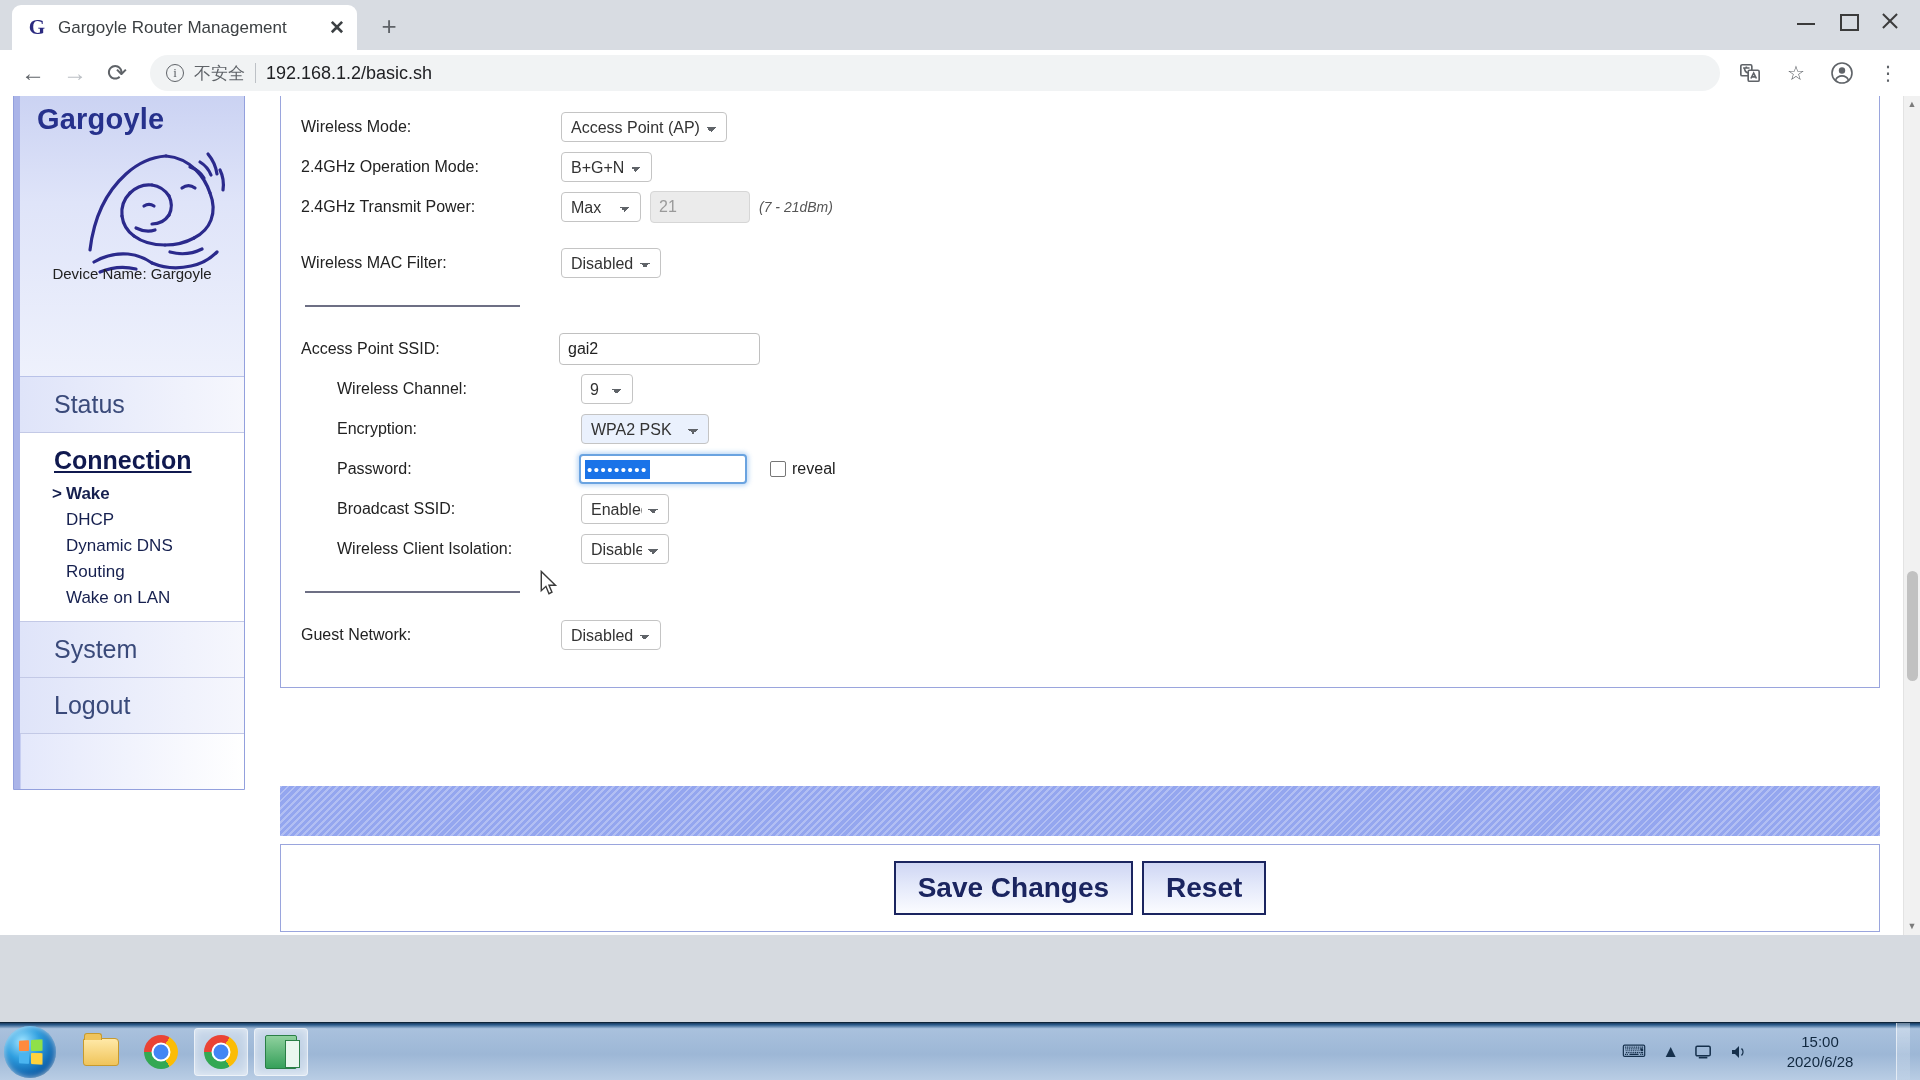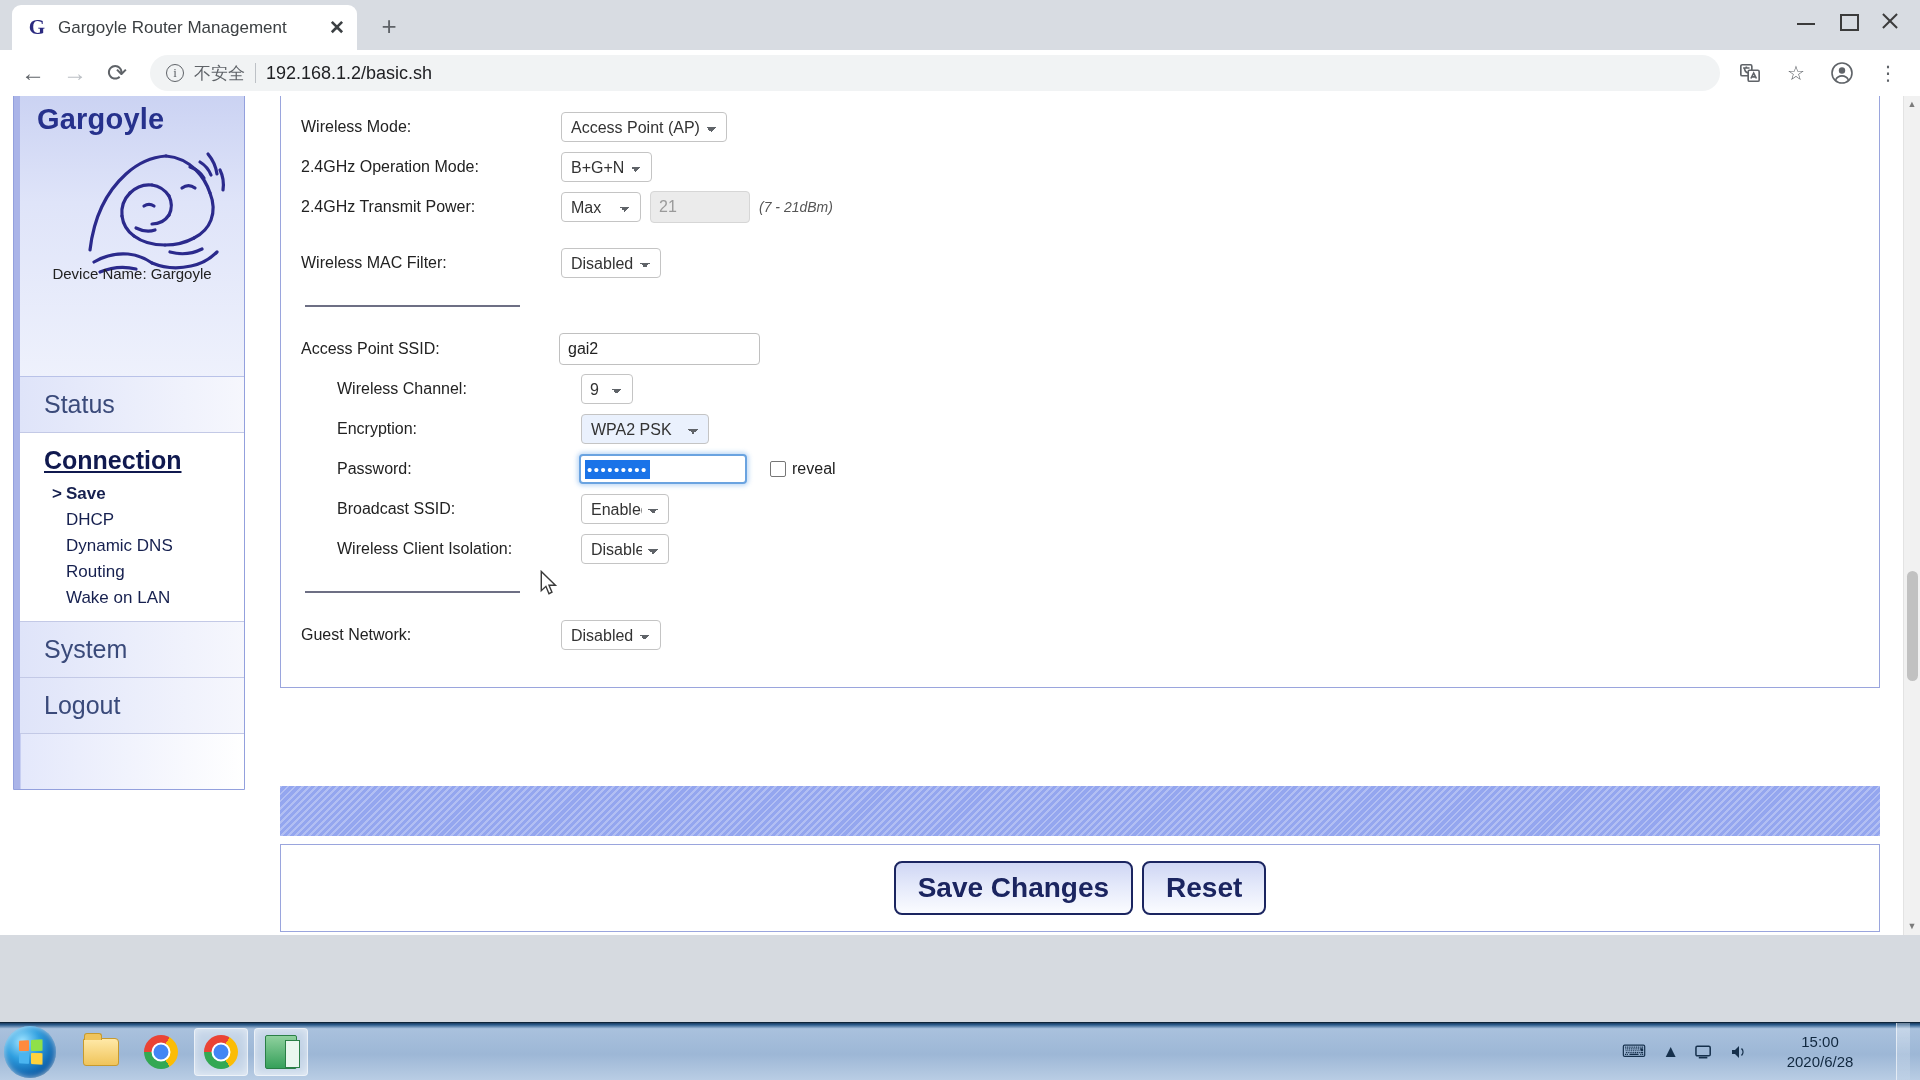--- a/index.html
+++ b/index.html
@@ -139,21 +139,21 @@
     letter-spacing: .2px;
   }
   .gargoyle-art {
     position: absolute; left: 50px; top: 45px; width: 180px; height: 165px;
   }
   .device-name {
     position: absolute; left: 0; right: 0; top: 178px; text-align: center;
     font-size: 15px; color: #222;
   }
   .sb-section {
-    position: relative; padding: 13px 0 13px 24px;
+    position: relative; padding: 13px 0 13px 34px;
     font-size: 25px; color: #3a4a7a;
     background: linear-gradient(to right, #dfe4f9, #f6f7fd);
     border-bottom: 1px solid #c3c9e6;
     cursor: pointer;
   }
   .sb-section.active-group {
     background: #fff; border-bottom: none; padding-bottom: 4px;
   }
   .sb-group-title {
     font-size: 25px; font-weight: bold; color: #10194f;
@@ -243,21 +243,21 @@
   }
   .btn-panel {
     position: absolute; left: 280px; right: 40px; top: 748px; height: 88px;
     background: #fff; border: 1px solid #9aa5dd;
     display: flex; align-items: center; justify-content: center; gap: 9px;
   }
   .gbtn {
     font-family: "Liberation Sans", sans-serif;
     font-size: 28px; font-weight: bold; color: #1b2560;
     background: linear-gradient(to bottom, #cfd6f4 0%, #e4e9fa 45%, #fbfcff 100%);
-    border: 2px solid #1b2560; border-radius: 8px;
+    border: 2px solid #1b2560; border-radius: 0;
     padding: 9px 22px; cursor: pointer;
   }
 
   
   .cursor {
     position: absolute; left: 540px; top: 474px; width: 18px; height: 26px;
     pointer-events: none;
   }
 
   
@@ -421,21 +421,21 @@
             </svg>
             <div class="device-name">Device Name: Gargoyle</div>
           </div>
 
           <div class="sb-section">Status</div>
 
           <div class="sb-section active-group">
             <span class="sb-group-title">Connection</span>
           </div>
           <div class="sb-sublist">
-            <div class="sb-sub selected">Save</div>
+            <div class="sb-sub selected">Wake</div>
             <div class="sb-sub">DHCP</div>
             <div class="sb-sub">Dynamic DNS</div>
             <div class="sb-sub">Routing</div>
             <div class="sb-sub">Wake on LAN</div>
           </div>
 
           <div class="sb-section">System</div>
           <div class="sb-section">Logout</div>
 
         </div>

